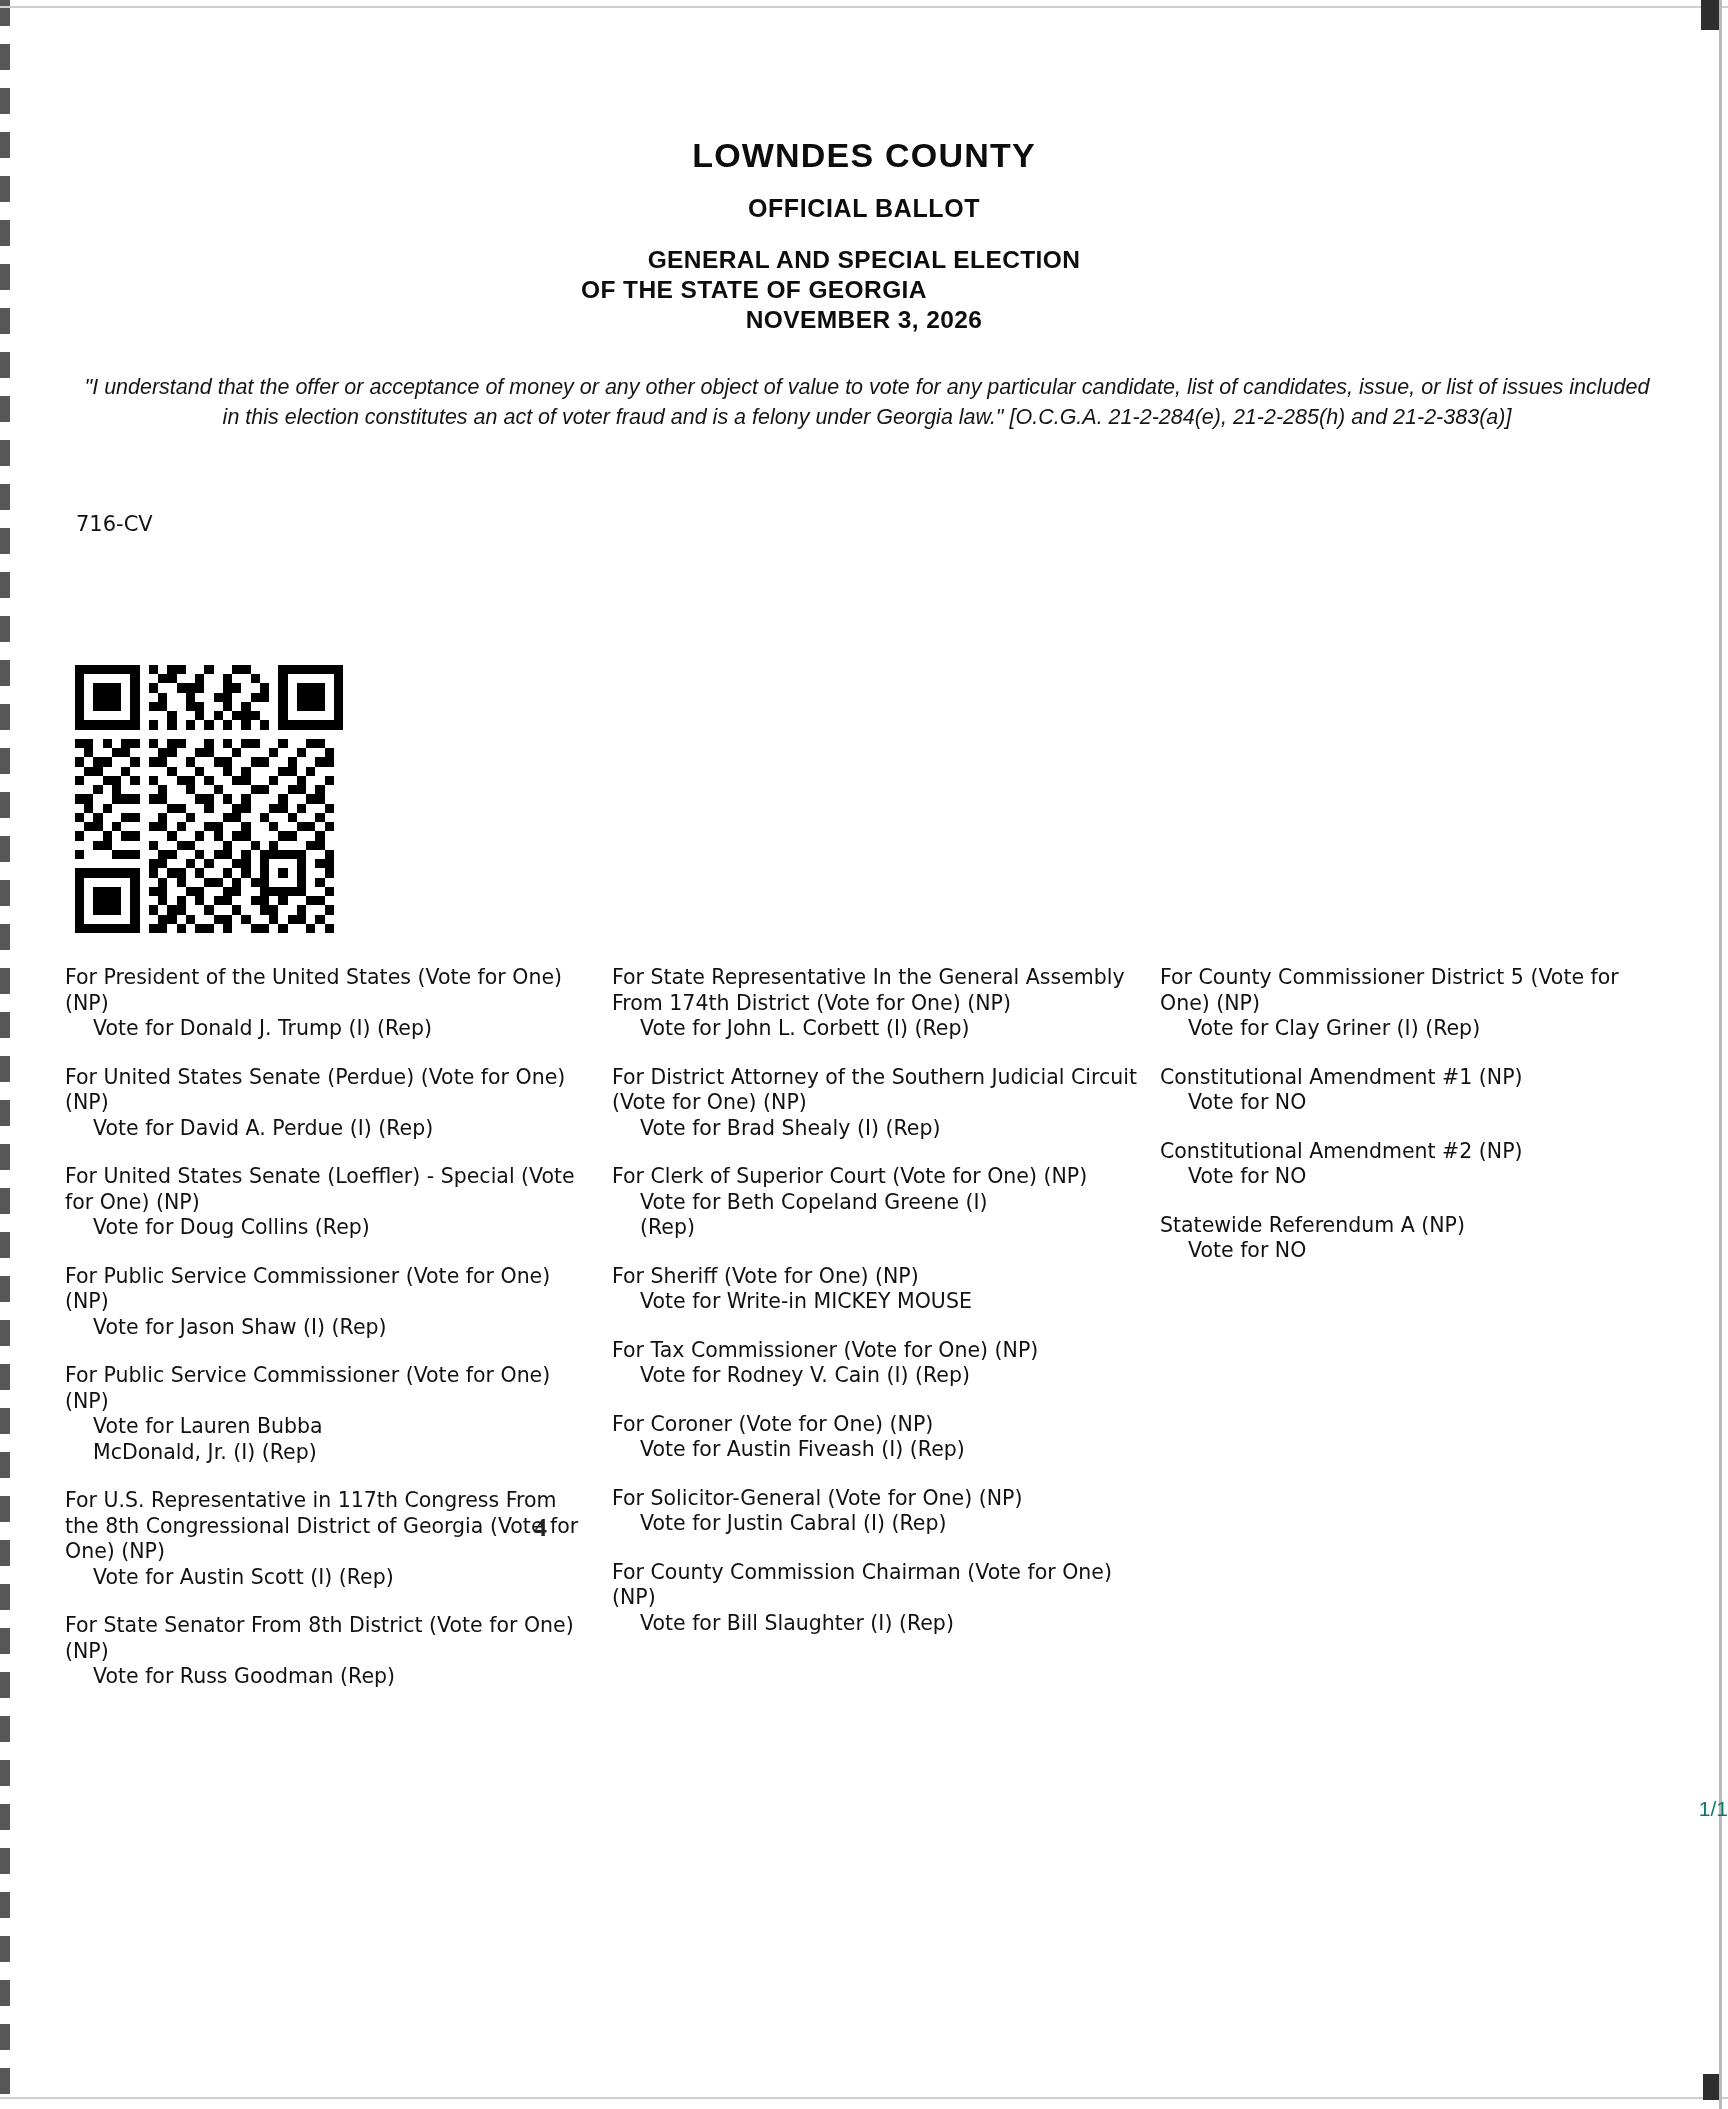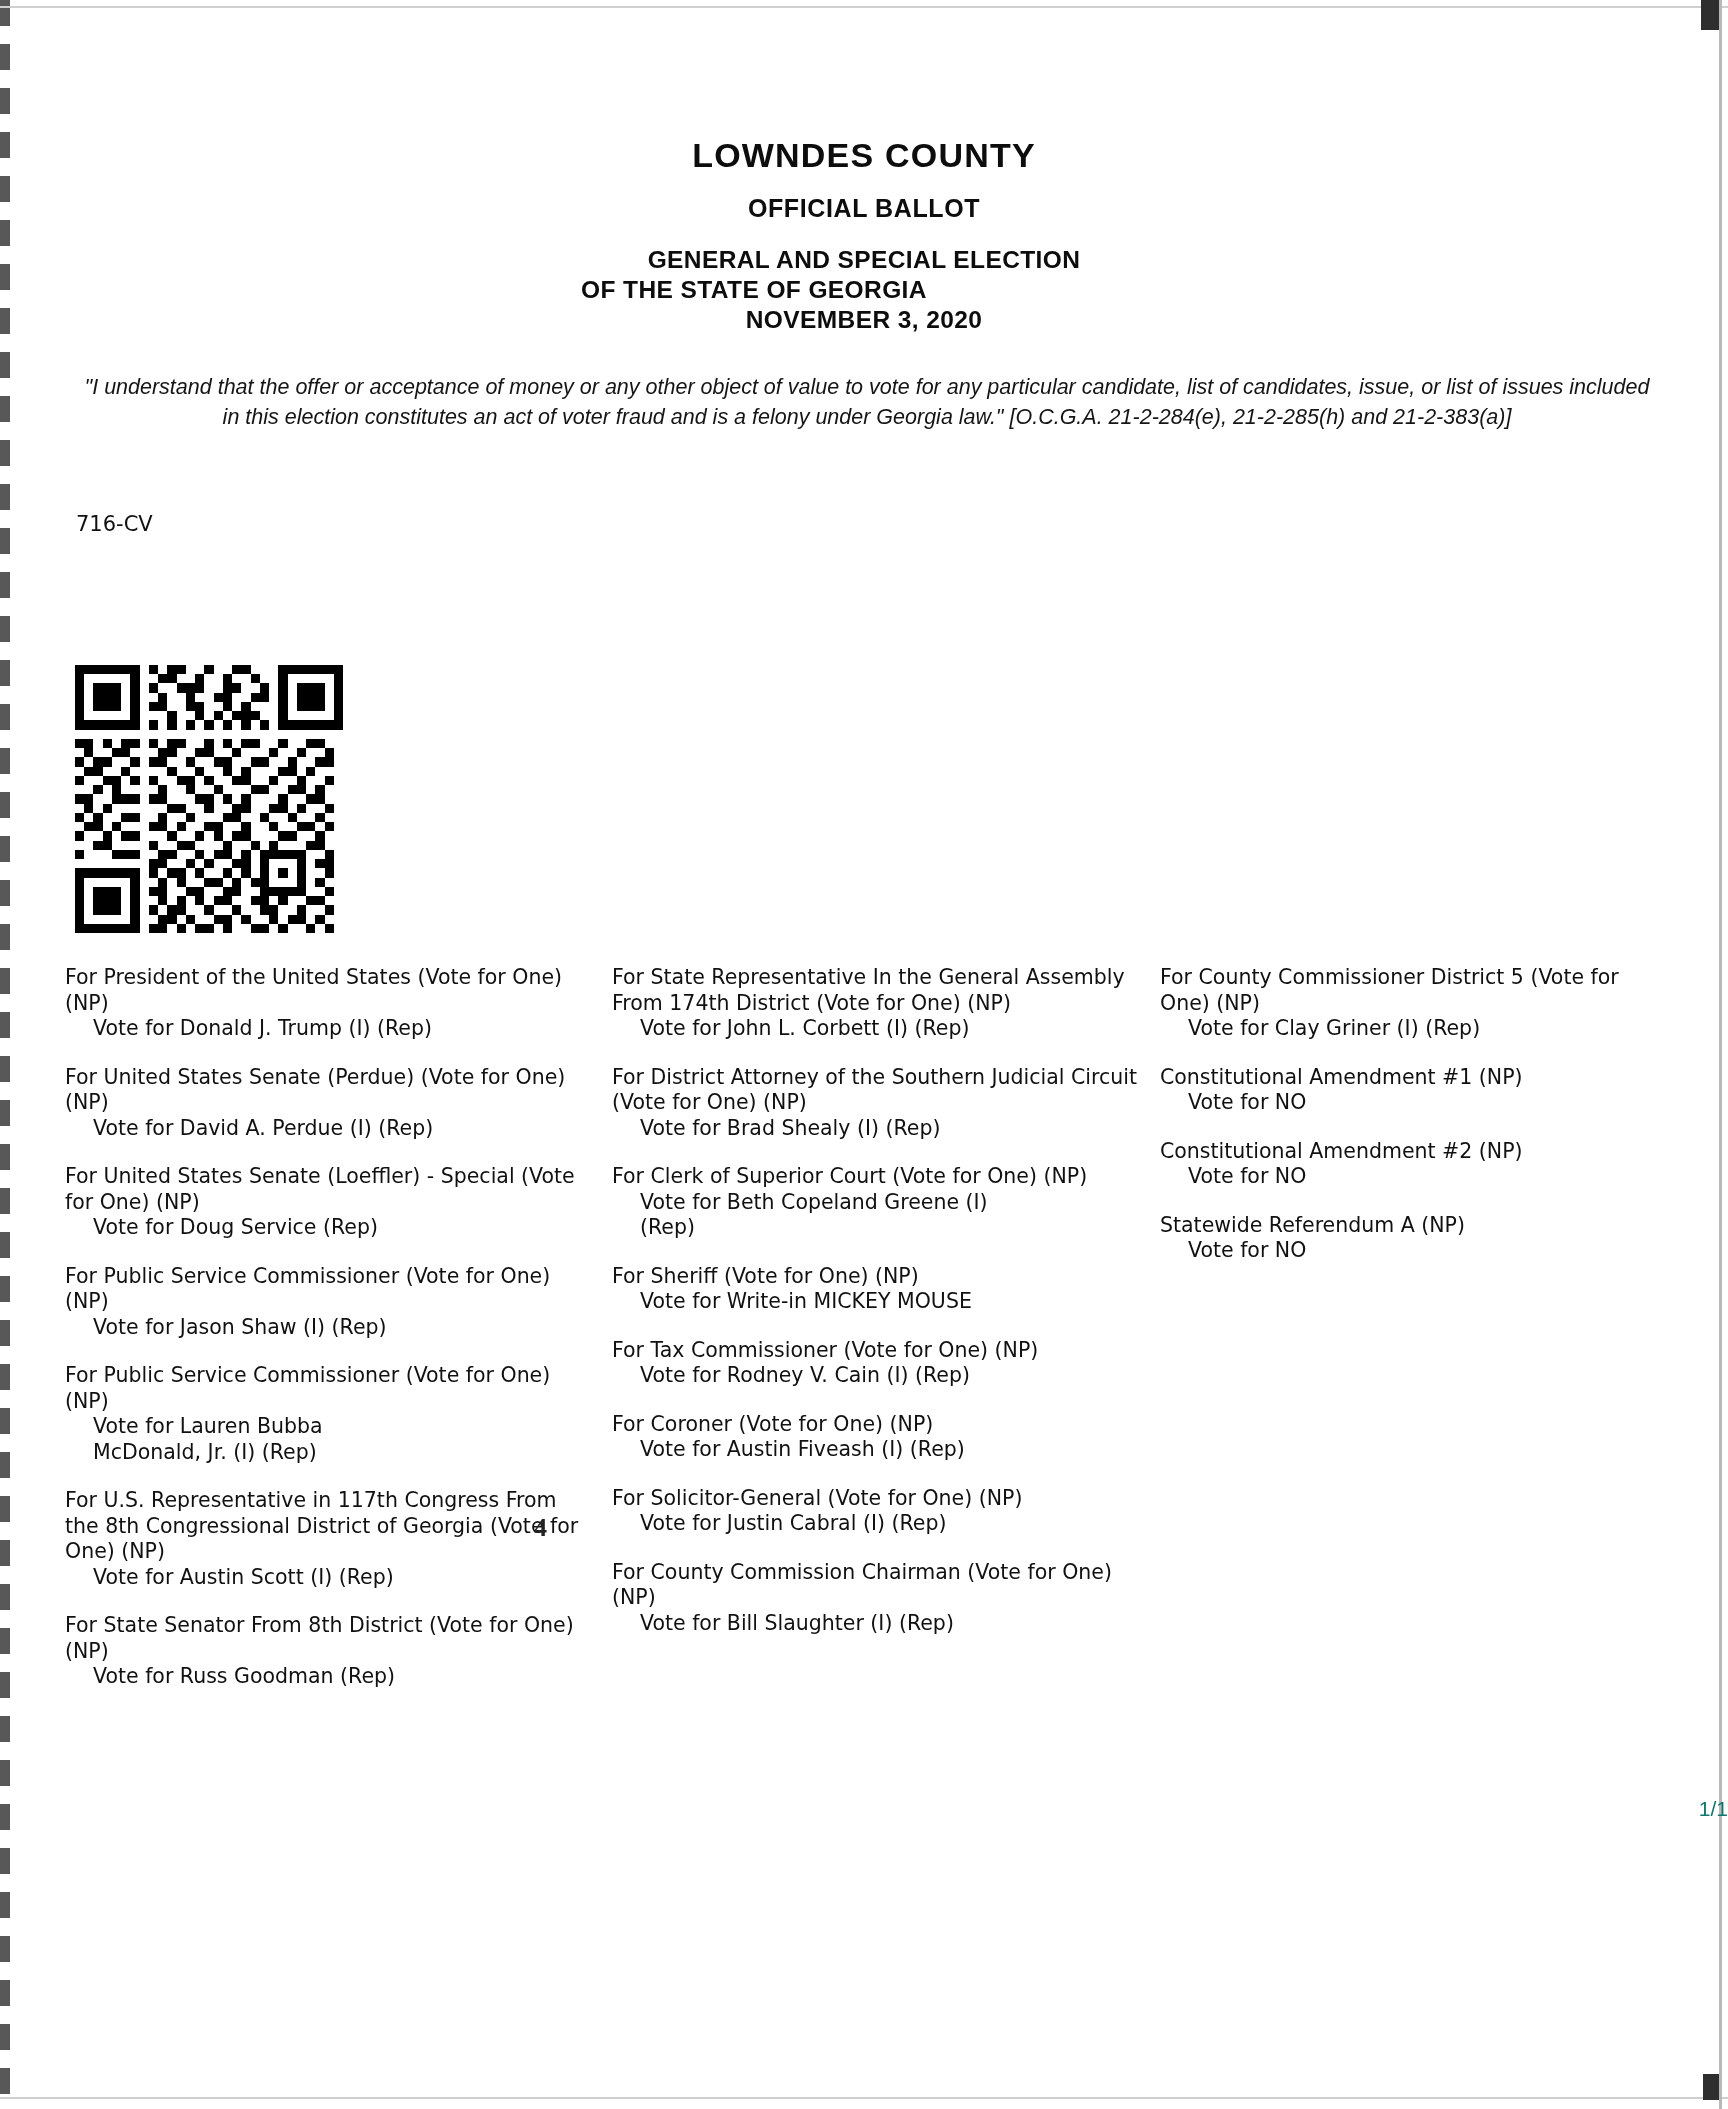--- a/index.html
+++ b/index.html
@@ -194,21 +194,21 @@
 <div class="scan-edge-right"></div>
 <div class="scan-corner-tr"></div>
 <div class="scan-corner-br"></div>
 
 <div class="page">
 
   <div class="hdr county">LOWNDES COUNTY</div>
   <div class="hdr official">OFFICIAL BALLOT</div>
   <div class="hdr genspec1">GENERAL AND SPECIAL ELECTION</div>
   <div class="hdr genspec2">OF THE STATE OF GEORGIA</div>
-  <div class="hdr genspec3">NOVEMBER 3, 2020</div>
+  <div class="hdr genspec3">NOVEMBER 3, 2026</div>
 
   <div class="oath">"I understand that the offer or acceptance of money or any other object of value to vote for any particular candidate, list of candidates, issue, or list of issues included in this election constitutes an act of voter fraud and is a felony under Georgia law." [O.C.G.A. 21-2-284(e), 21-2-285(h) and 21-2-383(a)]</div>
 
   <div class="ballot-id">716-CV</div>
 
   <div class="qr-wrap">
     <svg width="268" height="268" viewBox="0 0 29 29" shape-rendering="crispEdges">
       <rect width="29" height="29" fill="#ffffff"></rect>
       <g fill="#000000">
 
@@ -443,21 +443,21 @@
       <div class="contest">
         <div class="contest-title">For President of the United States  (Vote for One) (NP)</div>
         <div class="choice">Vote for Donald J. Trump (I) (Rep)</div>
       </div>
       <div class="contest">
         <div class="contest-title">For United States Senate (Perdue)  (Vote for One) (NP)</div>
         <div class="choice">Vote for David A. Perdue (I) (Rep)</div>
       </div>
       <div class="contest">
         <div class="contest-title">For United States Senate (Loeffler) - Special (Vote for One) (NP)</div>
-        <div class="choice">Vote for Doug Service (Rep)</div>
+        <div class="choice">Vote for Doug Collins (Rep)</div>
       </div>
       <div class="contest">
         <div class="contest-title">For Public Service Commissioner  (Vote for One) (NP)</div>
         <div class="choice">Vote for Jason Shaw (I) (Rep)</div>
       </div>
       <div class="contest">
         <div class="contest-title">For Public Service Commissioner  (Vote for One) (NP)</div>
         <div class="choice">Vote for Lauren Bubba
    McDonald, Jr. (I) (Rep)</div>
       </div>

